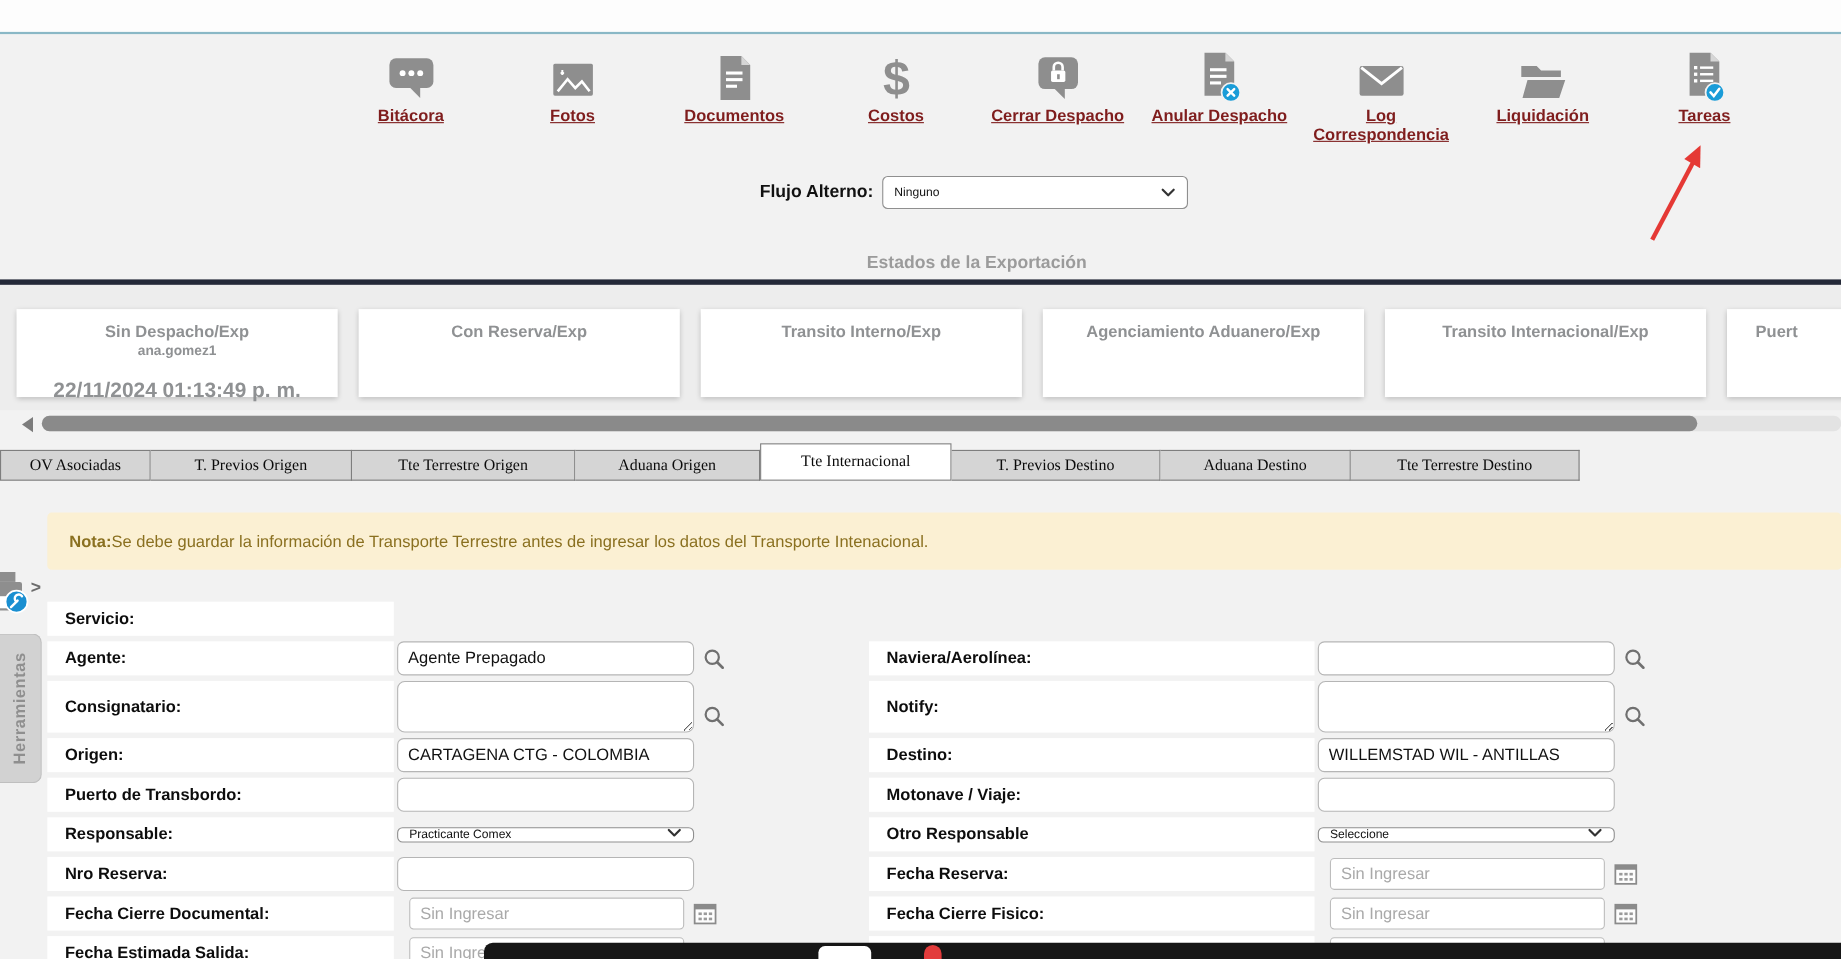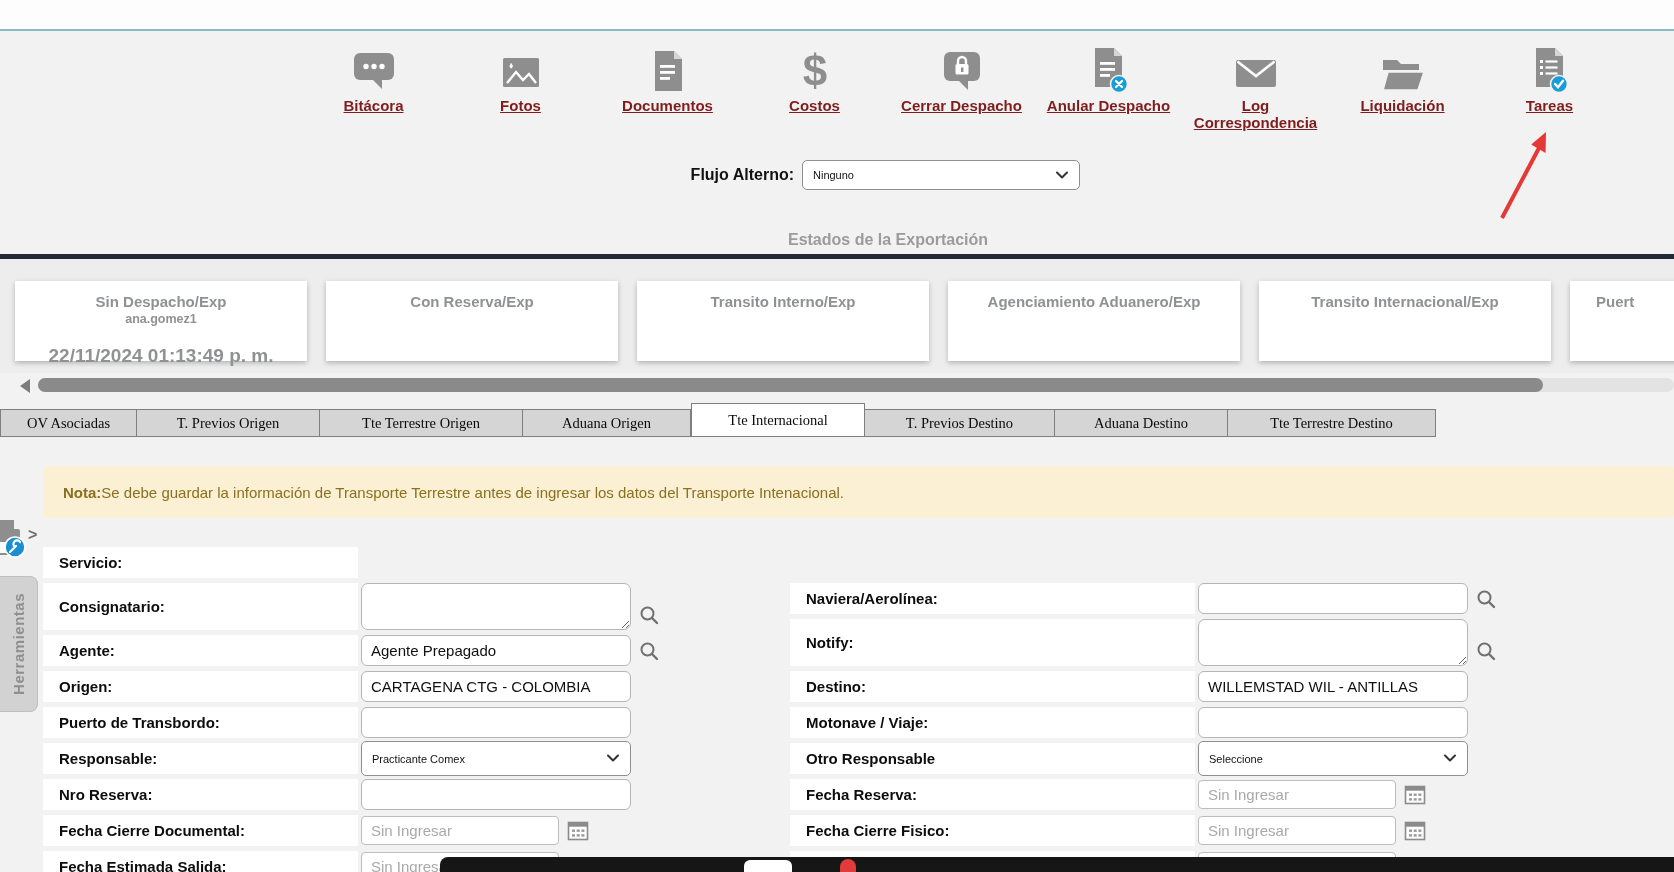--- a/index.html
+++ b/index.html
@@ -63,23 +63,23 @@
   .frow.tall{height:47px;}
   .flabel{background:#fff;display:flex;align-items:center;font-weight:bold;font-size:15px;color:#0d0d0d;
           padding-left:16px;box-sizing:border-box;flex:none;}
   #col-left .flabel{width:315px;}
   #col-right .flabel{width:405px;}
   .ffield{display:flex;align-items:center;margin-left:3px;gap:7px;}
   .txt,.ta,.date{box-sizing:border-box;border:1px solid #b5b5b5;border-radius:6px;background:#fff;
                  font-size:15px;font-family:inherit;color:#111;padding:0 9px;}
   .txt{width:270px;height:31px;}
   .ta{width:270px;height:47px;resize:both;padding-top:4px;border-radius:7px;}
-  .date{width:198px;height:29px;border-radius:4px;border-color:#bdbdbd;}
+  .date{width:250px;height:29px;border-radius:4px;border-color:#bdbdbd;margin-left:11px;}
   .date::placeholder{color:#a9a9a9;}
-  .sel{width:270px;height:35px;border:1px solid #8f8f8f;}
+  .sel{width:270px;height:14px;border:1px solid #8f8f8f;}
   .mag{display:flex;align-items:center;cursor:pointer;}
   .frow.tall .mag{align-self:flex-end;margin-bottom:4px;}
   .cal{display:flex;align-items:center;cursor:pointer;}
   
   #red-arrow{position:absolute;left:1480px;top:118px;pointer-events:none;}
   
   #bottom-bar{position:absolute;left:440px;right:0;bottom:0;height:15px;background:#161616;border-radius:8px 0 0 0;}
   #bottom-pill{position:absolute;left:744px;bottom:0;width:48px;height:12px;background:#fff;border-radius:6px 6px 0 0;}
   #bottom-red{position:absolute;left:840px;bottom:0;width:16px;height:13px;background:#e23b3b;border-radius:8px 8px 0 0;}
 </style>
@@ -270,36 +270,36 @@
   </div>
   <div id="side-chevron">&gt;</div>
   <div id="side-tab">
     <span>Herramientas</span>
   </div>
 
   <div class="fcol" id="col-left">
       <div class="frow">
         <div class="flabel">Servicio:</div>
       </div>
-      <div class="frow tall">
-        <div class="flabel">Consignatario:</div>
-        <div class="ffield">
-          <textarea class="ta" style=""></textarea>
+      <div class="frow">
+        <div class="flabel">Agente:</div>
+        <div class="ffield">
+          <input class="txt" type="text" value="Agente Prepagado" style="">
           <span class="mag">
             <svg width="22" height="22" viewBox="0 0 22 22">
               <circle cx="9.5" cy="9.5" r="6" stroke="#707070" stroke-width="2" fill="none"></circle>
               <line x1="14" y1="14" x2="19" y2="19" stroke="#707070" stroke-width="2.4" stroke-linecap="round"></line>
             </svg>
           </span>
         </div>
       </div>
-      <div class="frow">
-        <div class="flabel">Agente:</div>
-        <div class="ffield">
-          <input class="txt" type="text" value="Agente Prepagado" style="">
+      <div class="frow tall">
+        <div class="flabel">Consignatario:</div>
+        <div class="ffield">
+          <textarea class="ta" style=""></textarea>
           <span class="mag">
             <svg width="22" height="22" viewBox="0 0 22 22">
               <circle cx="9.5" cy="9.5" r="6" stroke="#707070" stroke-width="2" fill="none"></circle>
               <line x1="14" y1="14" x2="19" y2="19" stroke="#707070" stroke-width="2.4" stroke-linecap="round"></line>
             </svg>
           </span>
         </div>
       </div>
       <div class="frow">
         <div class="flabel">Origen:</div>

